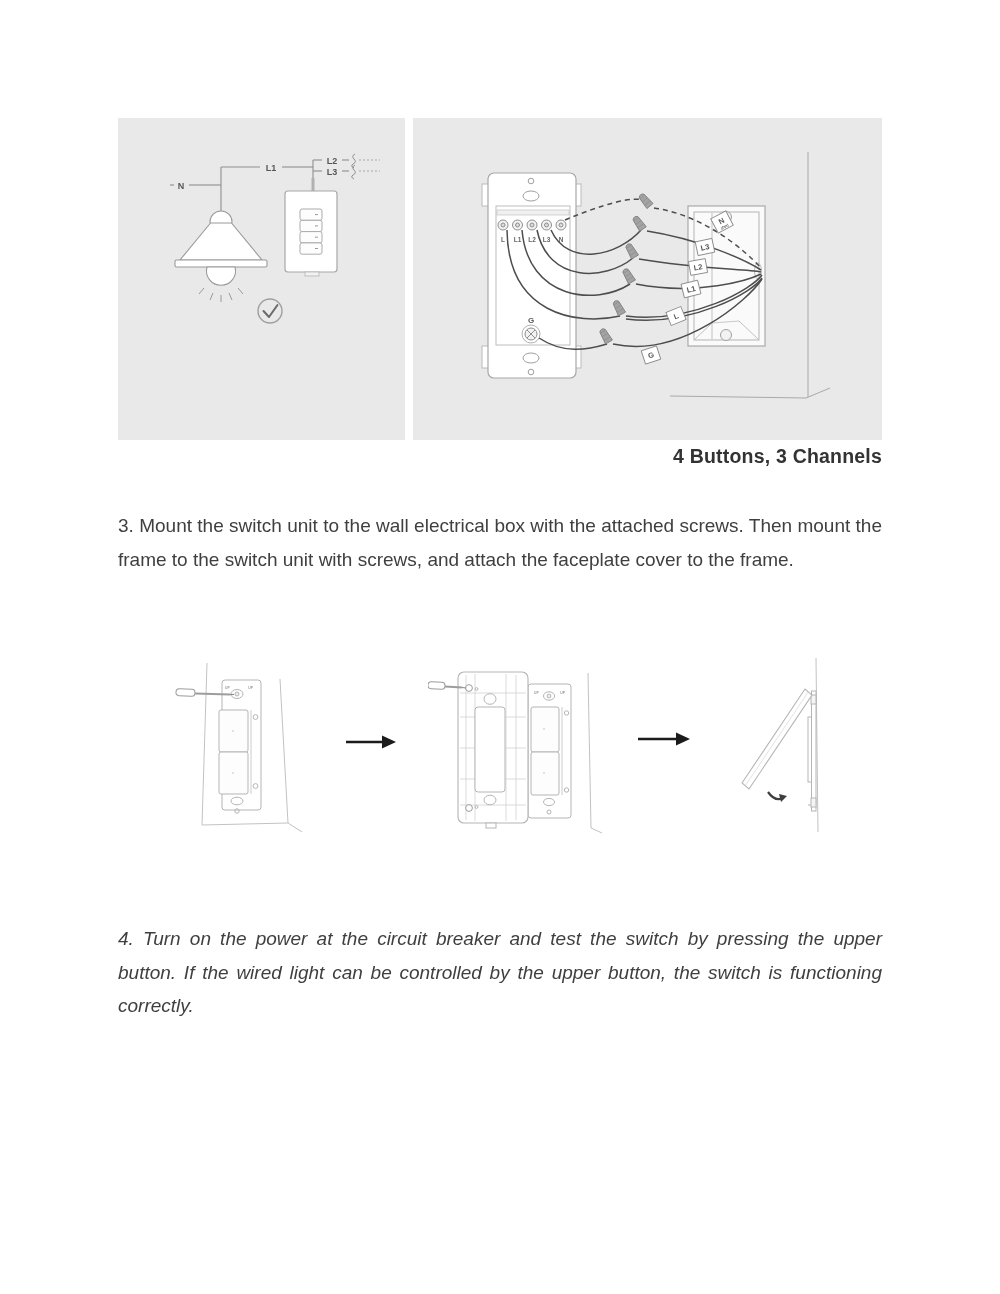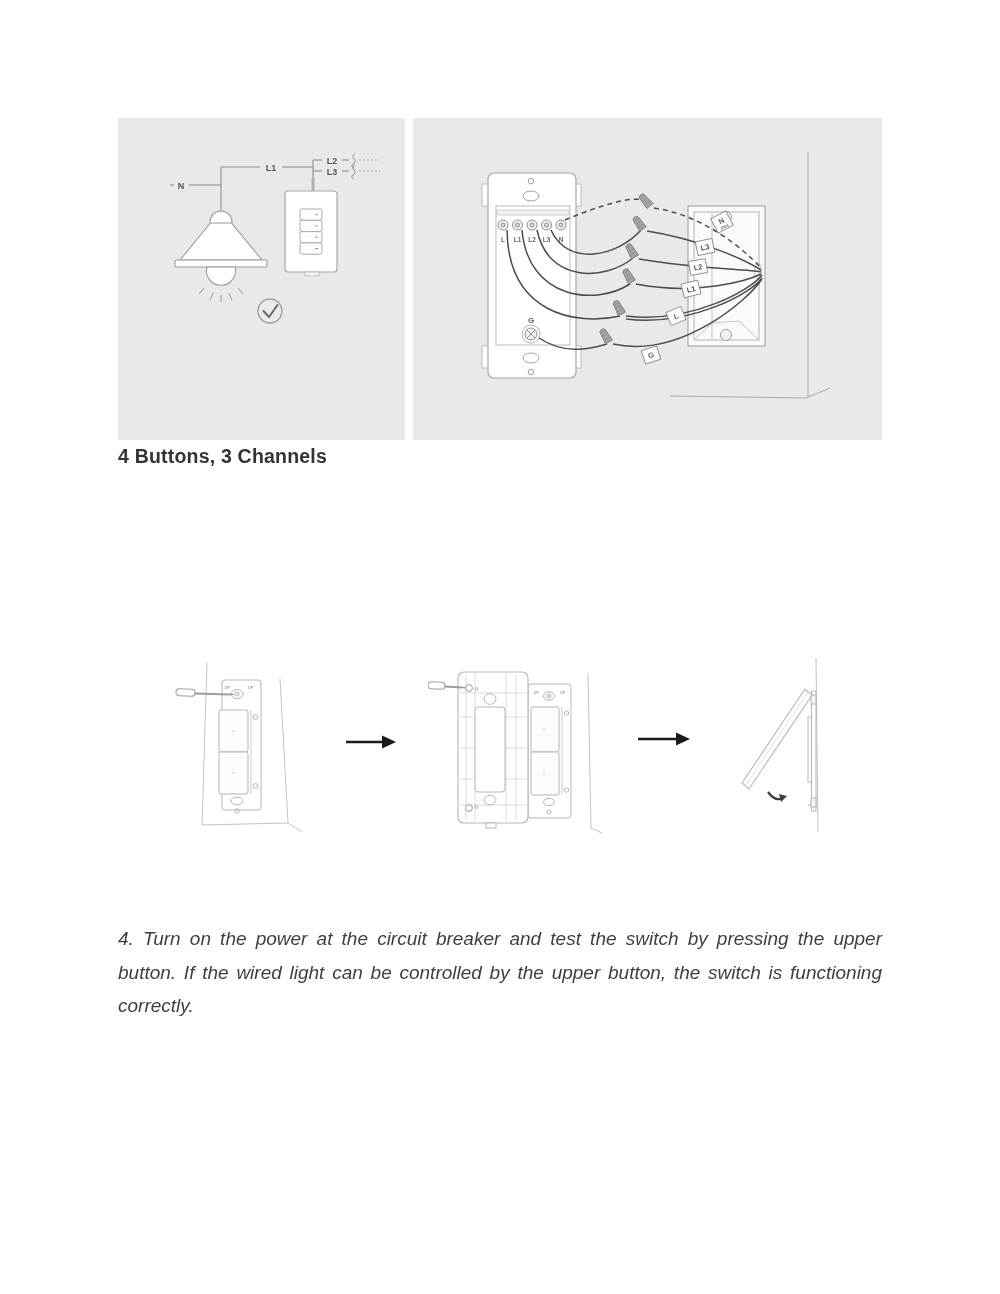--- a/index.html
+++ b/index.html
@@ -2,21 +2,21 @@
 <html><head>
 <meta charset="utf-8">
 <style>
   html,body{margin:0;padding:0;background:#ffffff;}
   .page{position:relative;width:1000px;height:1294px;background:#ffffff;overflow:hidden;
         font-family:"Liberation Sans","DejaVu Sans",sans-serif;}
   .panel{position:absolute;top:118px;height:322px;background:#e9e9e9;}
   .panel.left{left:118px;width:287px;}
   .panel.right{left:413px;width:469px;}
   .panel svg{display:block;width:100%;height:100%;}
-  .caption{position:absolute;left:118px;top:445px;width:764px;text-align:left;
+  .caption{position:absolute;left:118px;top:445px;width:764px;text-align:right;
            font-size:19.5px;font-weight:bold;color:#333333;letter-spacing:0.2px;}
   .para{position:absolute;left:118px;width:764px;font-size:19px;line-height:33.5px;
         color:#3f3f3f;text-align:justify;}
   .para.p3{top:509px;}
   .para.p4{top:922px;font-style:italic;}
   .stepfig{position:absolute;}
   .stepfig svg{display:block;width:100%;height:100%;}
   text{font-family:"Liberation Sans","DejaVu Sans",sans-serif;}
 </style>
 </head>
@@ -218,20 +218,21 @@
         <g transform="translate(238,237) rotate(-18)">
           <rect x="-8" y="-7" width="16" height="14" fill="#ffffff" stroke="#8a8a8a" stroke-width="0.9"></rect>
           <text x="0" y="2.8" font-size="7.5">G</text>
         </g>
       </g>
     </svg>
   </div>
 
   <div class="caption">4 Buttons, 3 Channels</div>
 
+  <div class="para p3">3. Mount the switch unit to the wall electrical box with the attached screws. Then mount the frame to the switch unit with screws, and attach the faceplate cover to the frame.</div>
 
   <div class="stepfig" style="left:175px;top:655px;width:130px;height:180px;">
     <svg viewBox="0 0 130 180">
       <g stroke="#c2c2c2" stroke-width="1" fill="none">
         <line x1="32" y1="8" x2="27" y2="170"></line>
         <line x1="105" y1="24" x2="113" y2="168"></line>
         <polyline points="27,170 113,168 127,177"></polyline>
       </g>
       <g fill="#ffffff" stroke="#b5b5b5" stroke-width="1">
         <rect x="47" y="25" width="39" height="130" rx="3"></rect>

